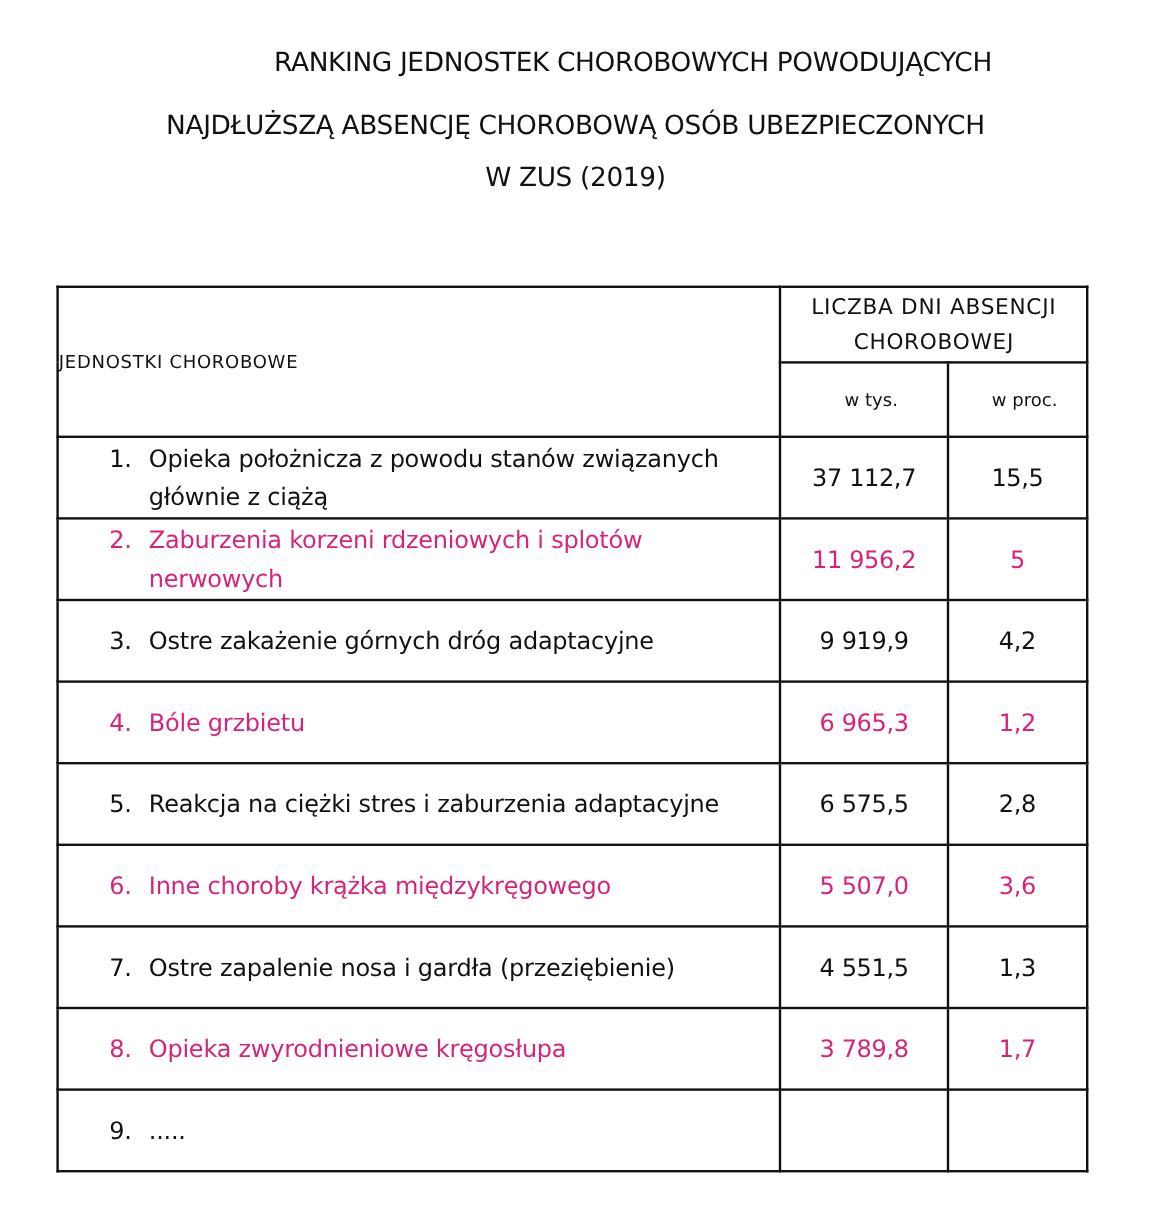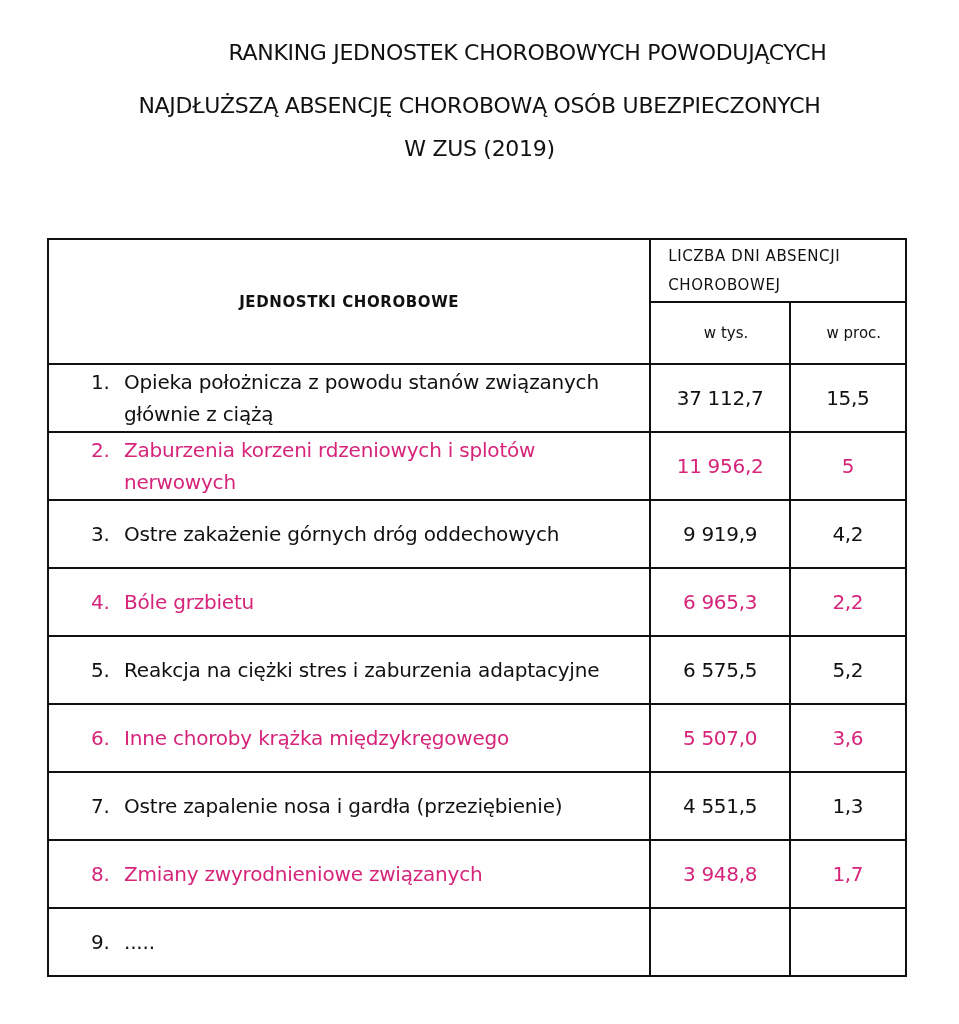--- a/index.html
+++ b/index.html
@@ -5,22 +5,22 @@
     html, body { margin: 0; padding: 0; background: #ffffff; }
     body {
       width: 959px; height: 1024px; position: relative; overflow: hidden;
       font-family: "DejaVu Sans", "Liberation Sans", sans-serif; color: #111;
     }
     .title { position: absolute; left: 0; width: 959px; text-align: center; font-size: 22px; letter-spacing: -0.3px; }
     .t1 { top: 40px; padding-left: 48px; } .t2 { top: 93px; } .t3 { top: 136px; }
     table { position: absolute; left: 47px; top: 238px; border-collapse: collapse; width: 860px; table-layout: fixed; }
     td { border: 2px solid #111; padding: 0; }
     .c1 { width: 601px; } .c2 { width: 139px; } .c3 { width: 116px; }
-    .hdr-main { text-align: center; font-size: 15px; letter-spacing: 0.6px; height: 121px; font-weight: bold; }
-    .hdr-group { font-size: 15px; letter-spacing: 0.6px; line-height: 29px; height: 61px; }
+    .hdr-main { font-size: 15px; letter-spacing: 0.6px; height: 121px; }
+    .hdr-group { text-align: center; font-size: 18px; letter-spacing: 0.6px; line-height: 29px; height: 61px; }
     .hdr-sub { text-align: center; font-size: 15px; height: 60px; padding-left: 12px; }
     tr.row td { height: 66px; }
     .name { font-size: 20px; line-height: 32px; display: flex; padding-left: 42px; padding-right: 6px; letter-spacing: -0.2px; }
     .num { width: 33px; flex: none; }
     .val { text-align: center; font-size: 20px; letter-spacing: -0.3px; }
     .pink { color: #d6247a; }
   </style>
 </head>
 <body>
 
@@ -62,45 +62,45 @@
             <span>Zaburzenia korzeni rdzeniowych i splotów nerwowych</span>
           </div>
         </td>
         <td class="val">11 956,2</td>
         <td class="val">5</td>
       </tr>
       <tr class="row">
         <td>
           <div class="name">
             <span class="num">3.</span>
-            <span>Ostre zakażenie górnych dróg oddechowych</span>
+            <span>Ostre zakażenie górnych dróg adaptacyjne</span>
           </div>
         </td>
         <td class="val">9 919,9</td>
         <td class="val">4,2</td>
       </tr>
       <tr class="row pink" style="color: rgb(214, 36, 122);">
         <td>
           <div class="name">
             <span class="num">4.</span>
             <span>Bóle grzbietu</span>
           </div>
         </td>
         <td class="val">6 965,3</td>
-        <td class="val">2,2</td>
+        <td class="val">1,2</td>
       </tr>
       <tr class="row">
         <td>
           <div class="name">
             <span class="num">5.</span>
             <span>Reakcja na ciężki stres i zaburzenia adaptacyjne</span>
           </div>
         </td>
         <td class="val">6 575,5</td>
-        <td class="val">5,2</td>
+        <td class="val">2,8</td>
       </tr>
       <tr class="row pink" style="color: rgb(214, 36, 122);">
         <td>
           <div class="name">
             <span class="num">6.</span>
             <span>Inne choroby krążka międzykręgowego</span>
           </div>
         </td>
         <td class="val">5 507,0</td>
         <td class="val">3,6</td>
@@ -112,24 +112,24 @@
             <span>Ostre zapalenie nosa i gardła (przeziębienie)</span>
           </div>
         </td>
         <td class="val">4 551,5</td>
         <td class="val">1,3</td>
       </tr>
       <tr class="row pink" style="color: rgb(214, 36, 122);">
         <td>
           <div class="name">
             <span class="num">8.</span>
-            <span>Zmiany zwyrodnieniowe związanych</span>
+            <span>Opieka zwyrodnieniowe kręgosłupa</span>
           </div>
         </td>
-        <td class="val">3 948,8</td>
+        <td class="val">3 789,8</td>
         <td class="val">1,7</td>
       </tr>
       <tr class="row">
         <td>
           <div class="name">
             <span class="num">9.</span>
             <span>.....</span>
           </div>
         </td>
         <td class="val"></td>

